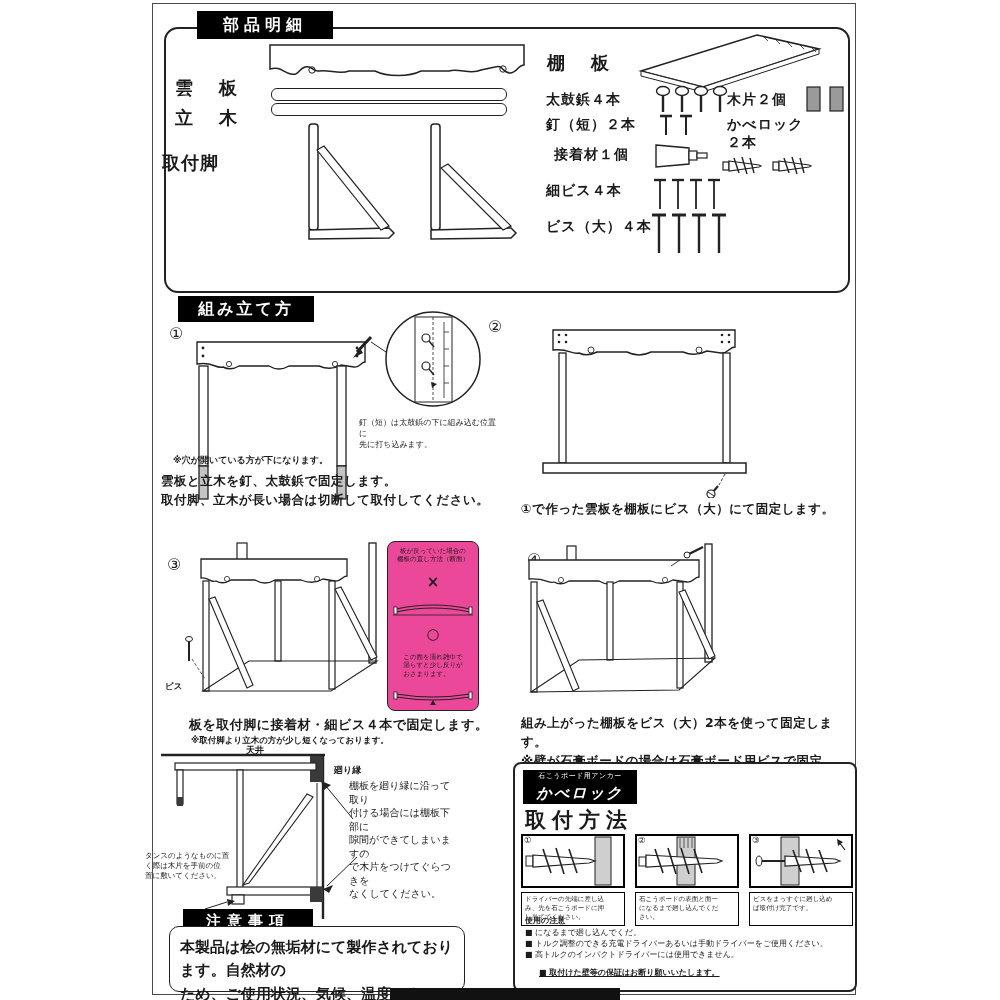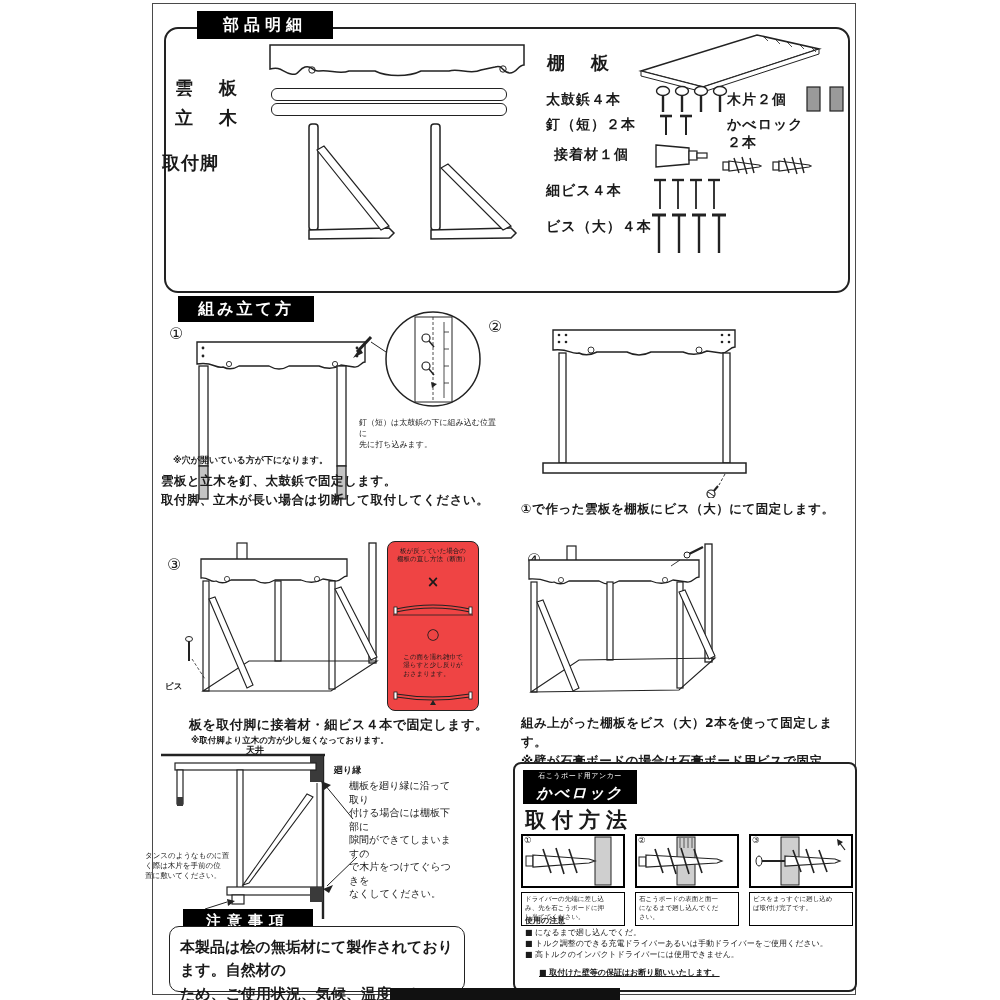--- a/index.html
+++ b/index.html
@@ -10,21 +10,21 @@
   .bb{background:#000;color:#fff;font-weight:700;text-align:center;}
   .rbox{border:2px solid #222;border-radius:14px;background:#fff;}
   .lbl{font-weight:700;letter-spacing:4px;font-size:18px;}
   .plbl{font-weight:700;font-size:14px;letter-spacing:1px;white-space:nowrap;}
   .cap{font-size:12.5px;font-weight:700;letter-spacing:0.5px;line-height:1.5;}
   .num{font-size:16px;font-weight:400;}
   .tiny{font-size:8px;line-height:1.35;}
   .note9{font-size:9px;font-weight:600;}
   .pre{white-space:pre-line;}
   svg{display:block;}
-  .panel3{border:1.5px solid #222;border-radius:8px;background:#ef4444;
+  .panel3{border:1.5px solid #222;border-radius:8px;background:#ec4899;
           display:flex;flex-direction:column;align-items:center;padding:5px 3px;box-sizing:border-box;}
   .p3title{font-size:6.5px;line-height:1.3;text-align:center;}
   .p3mark{font-size:15px;font-weight:700;line-height:1.1;}
   .p3note{font-size:6.5px;line-height:1.35;text-align:left;}
   .cauBox{border:1.5px solid #222;border-radius:10px;background:#fff;box-sizing:border-box;
           padding:9px 10px;font-size:15px;font-weight:600;line-height:1.55;}
   .klbox{border:2px solid #222;border-radius:8px;background:#fff;}
   .kl-tag{font-size:7px;line-height:13px;letter-spacing:0.5px;font-weight:400;}
   .kl-brand{font-size:15px;line-height:21px;font-style:italic;letter-spacing:2px;}
   .kl-head{font-size:21px;font-weight:800;letter-spacing:6px;}

